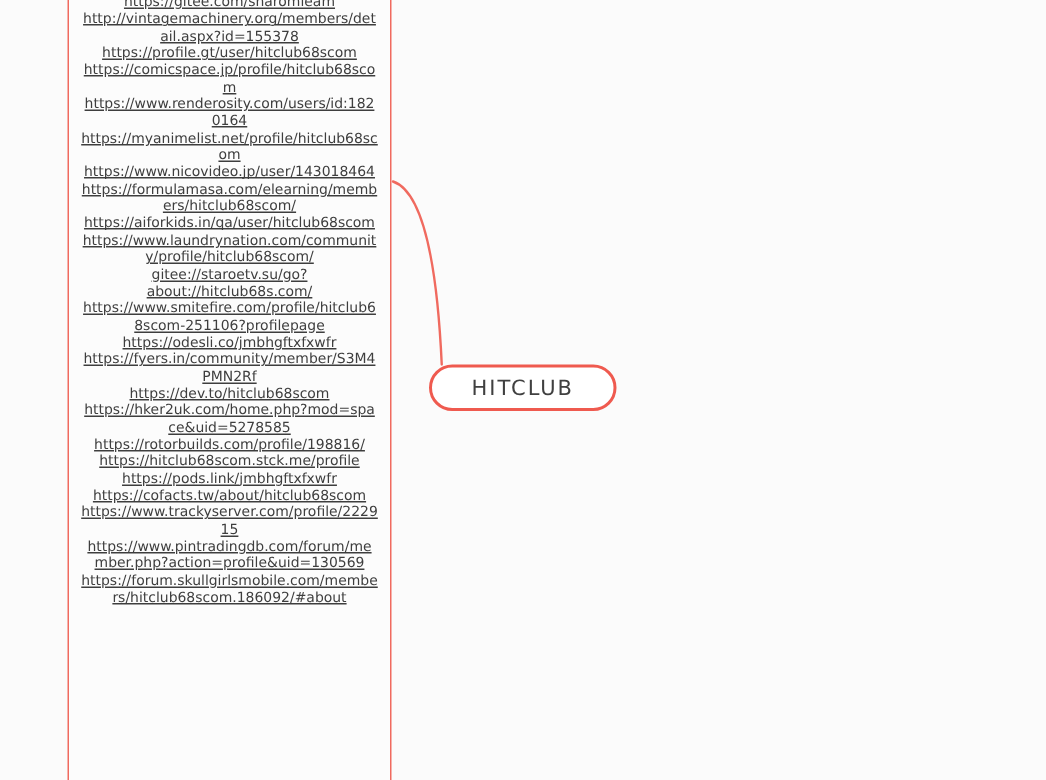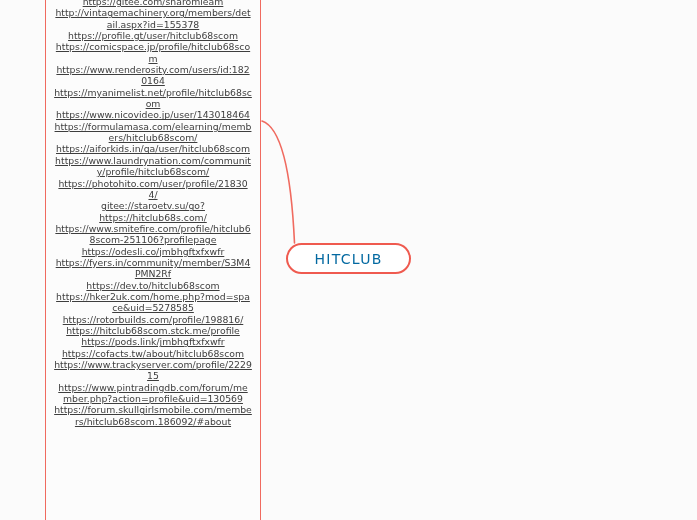--- a/index.html
+++ b/index.html
@@ -63,43 +63,42 @@
     border: 2px solid #ef5a4f;
     border-radius: 17px;
     box-sizing: border-box;
     display: flex;
     align-items: center;
     justify-content: center;
   }
   .central-node-label {
     font-size: 14px;
     letter-spacing: 1.3px;
-    color: #0369a1;
+    color: #404040;
     font-family: "DejaVu Sans", "Liberation Sans", sans-serif;
   }
 </style>
 </head>
 <body>
 
 <div class="links-box"></div>
 
 <div class="links">
     <div class="url">https://gitee.com/sharomleam</div>
     <div class="url">http://vintagemachinery.org/members/detail.aspx?id=155378</div>
     <div class="url">https://profile.gt/user/hitclub68scom</div>
     <div class="url">https://comicspace.jp/profile/hitclub68scom</div>
     <div class="url">https://www.renderosity.com/users/id:1820164</div>
     <div class="url">https://myanimelist.net/profile/hitclub68scom</div>
     <div class="url">https://www.nicovideo.jp/user/143018464</div>
     <div class="url">https://formulamasa.com/elearning/members/hitclub68scom/</div>
     <div class="url">https://aiforkids.in/qa/user/hitclub68scom</div>
     <div class="url">https://www.laundrynation.com/community/profile/hitclub68scom/</div>
-    <div class="url">https://photohito.com/user/profile/218304/</div>
     <div class="url">gitee://staroetv.su/go?</div>
-    <div class="url">https://hitclub68s.com/</div>
+    <div class="url">about://hitclub68s.com/</div>
     <div class="url">https://www.smitefire.com/profile/hitclub68scom-251106?profilepage</div>
     <div class="url">https://odesli.co/jmbhgftxfxwfr</div>
     <div class="url">https://fyers.in/community/member/S3M4PMN2Rf</div>
     <div class="url">https://dev.to/hitclub68scom</div>
     <div class="url">https://hker2uk.com/home.php?mod=space&amp;uid=5278585</div>
     <div class="url">https://rotorbuilds.com/profile/198816/</div>
     <div class="url">https://hitclub68scom.stck.me/profile</div>
     <div class="url">https://pods.link/jmbhgftxfxwfr</div>
     <div class="url">https://cofacts.tw/about/hitclub68scom</div>
     <div class="url">https://www.trackyserver.com/profile/222915</div>

